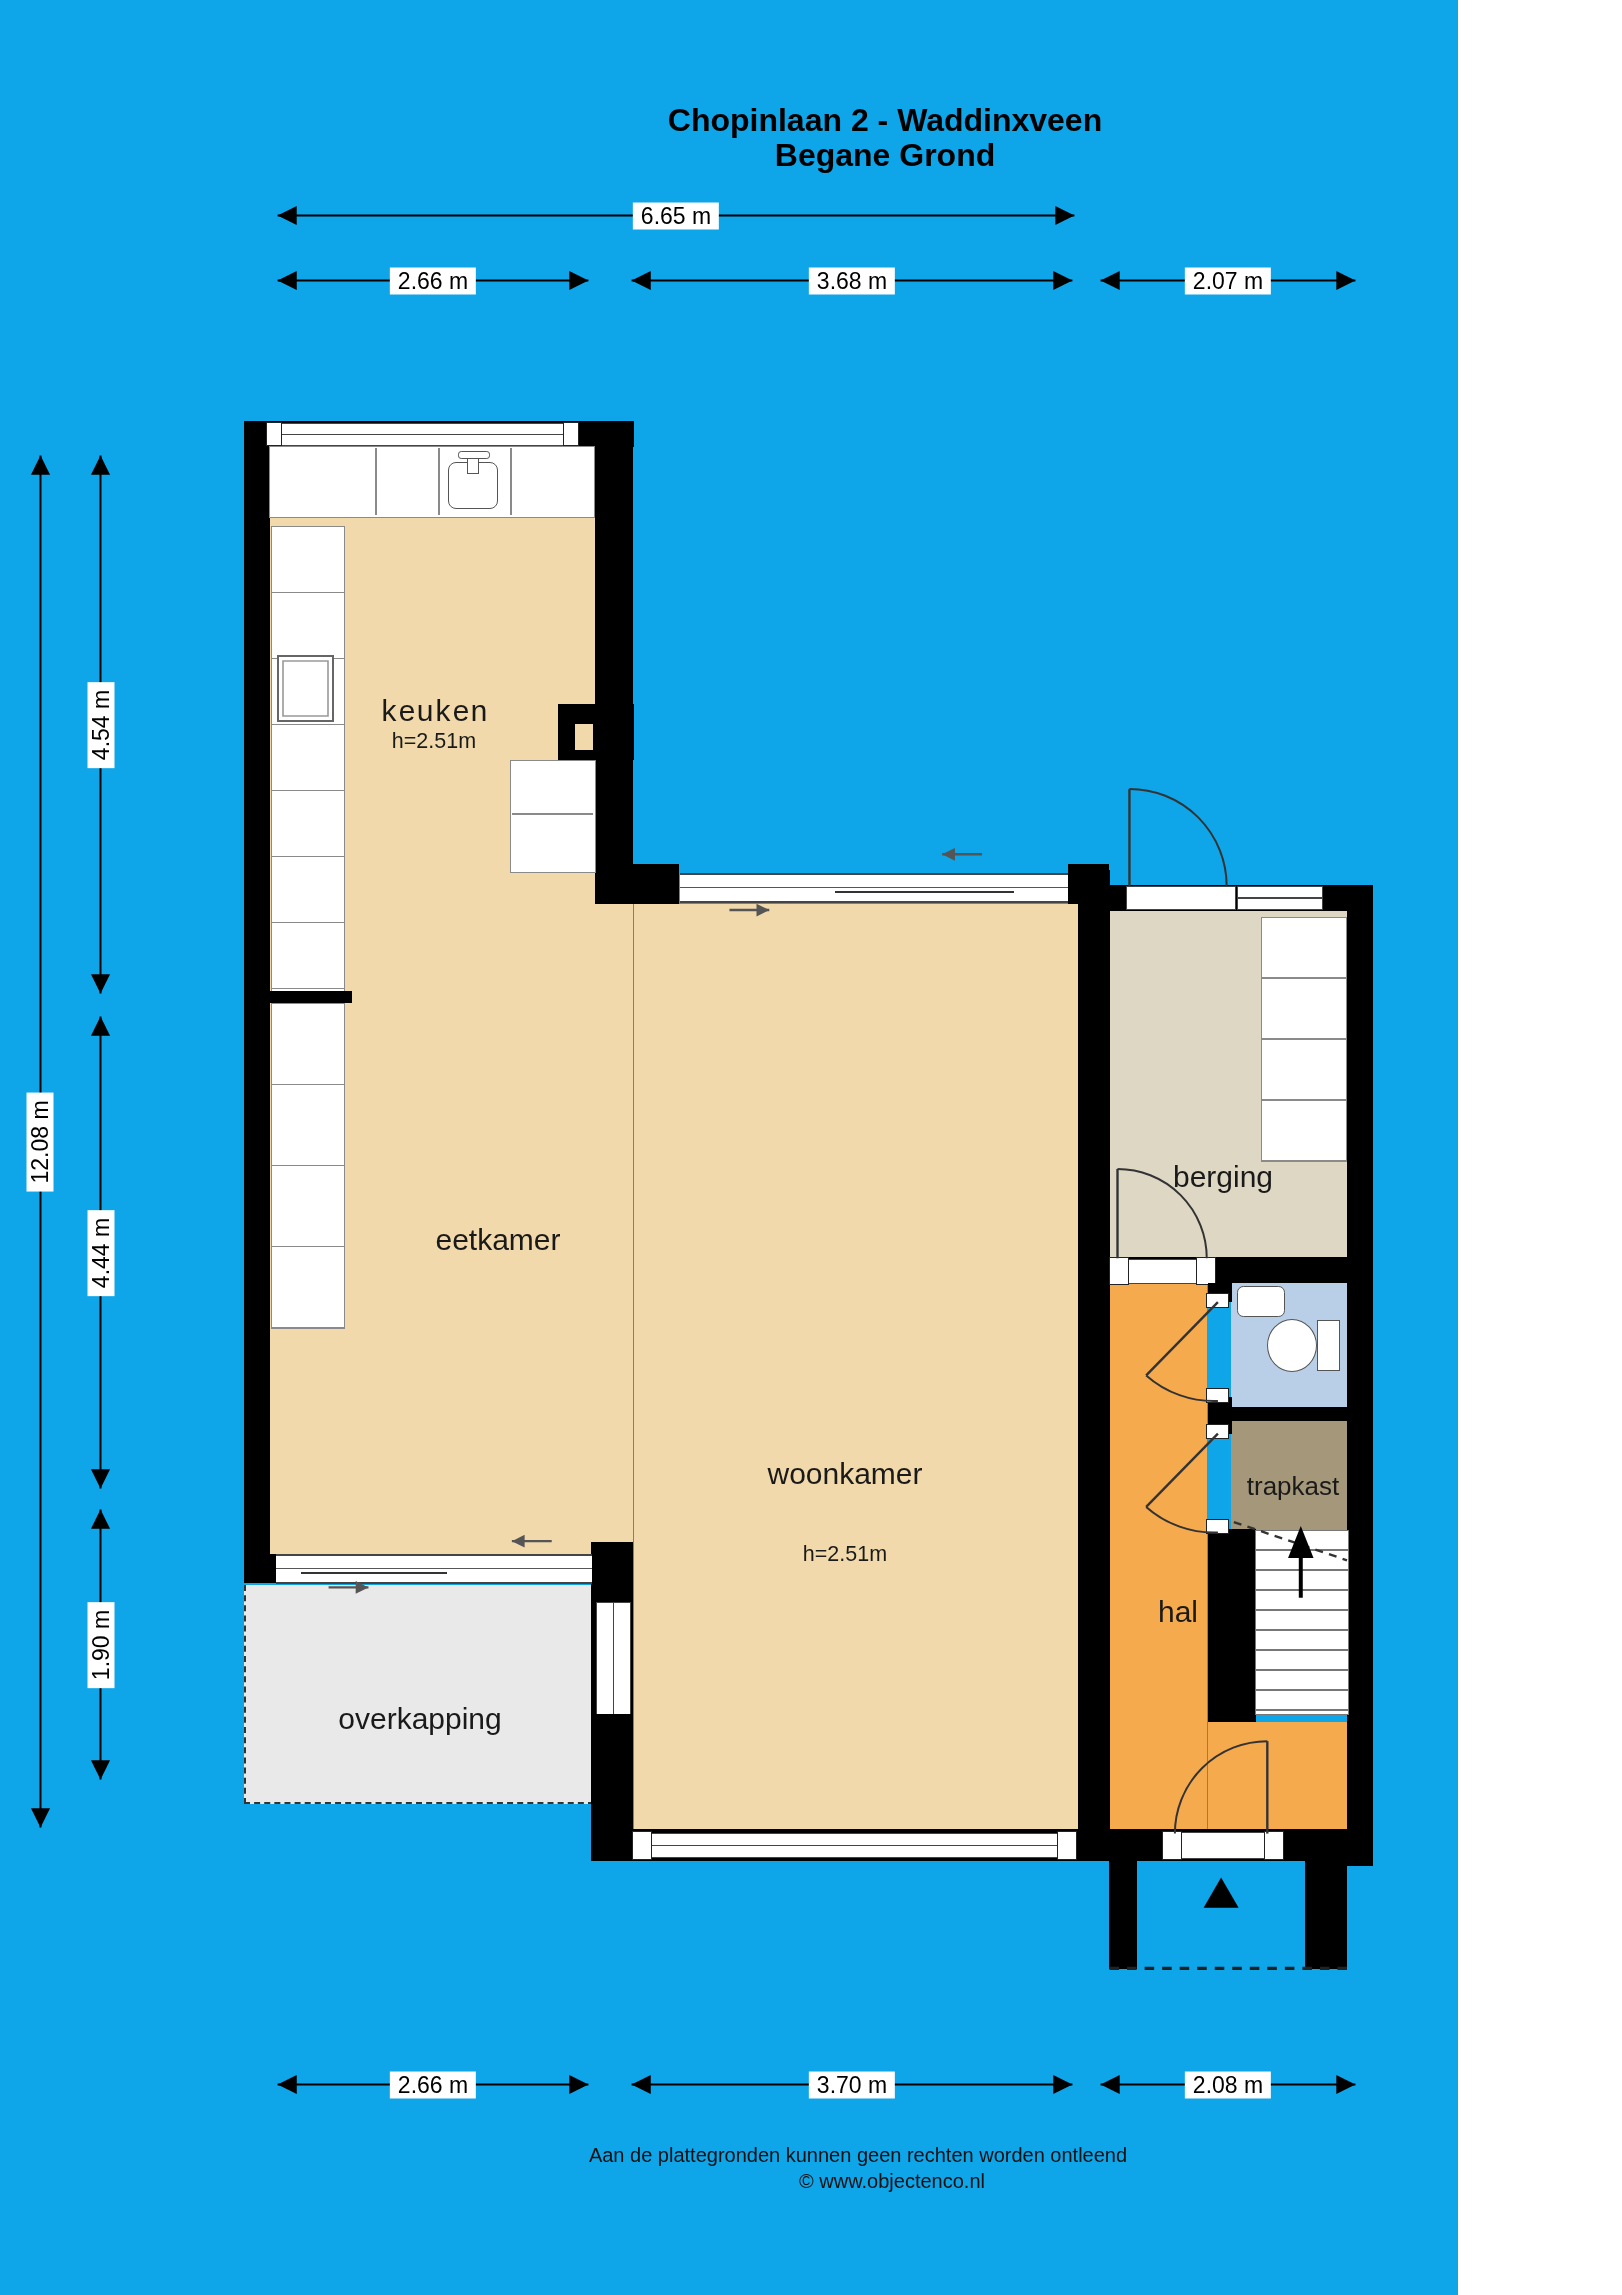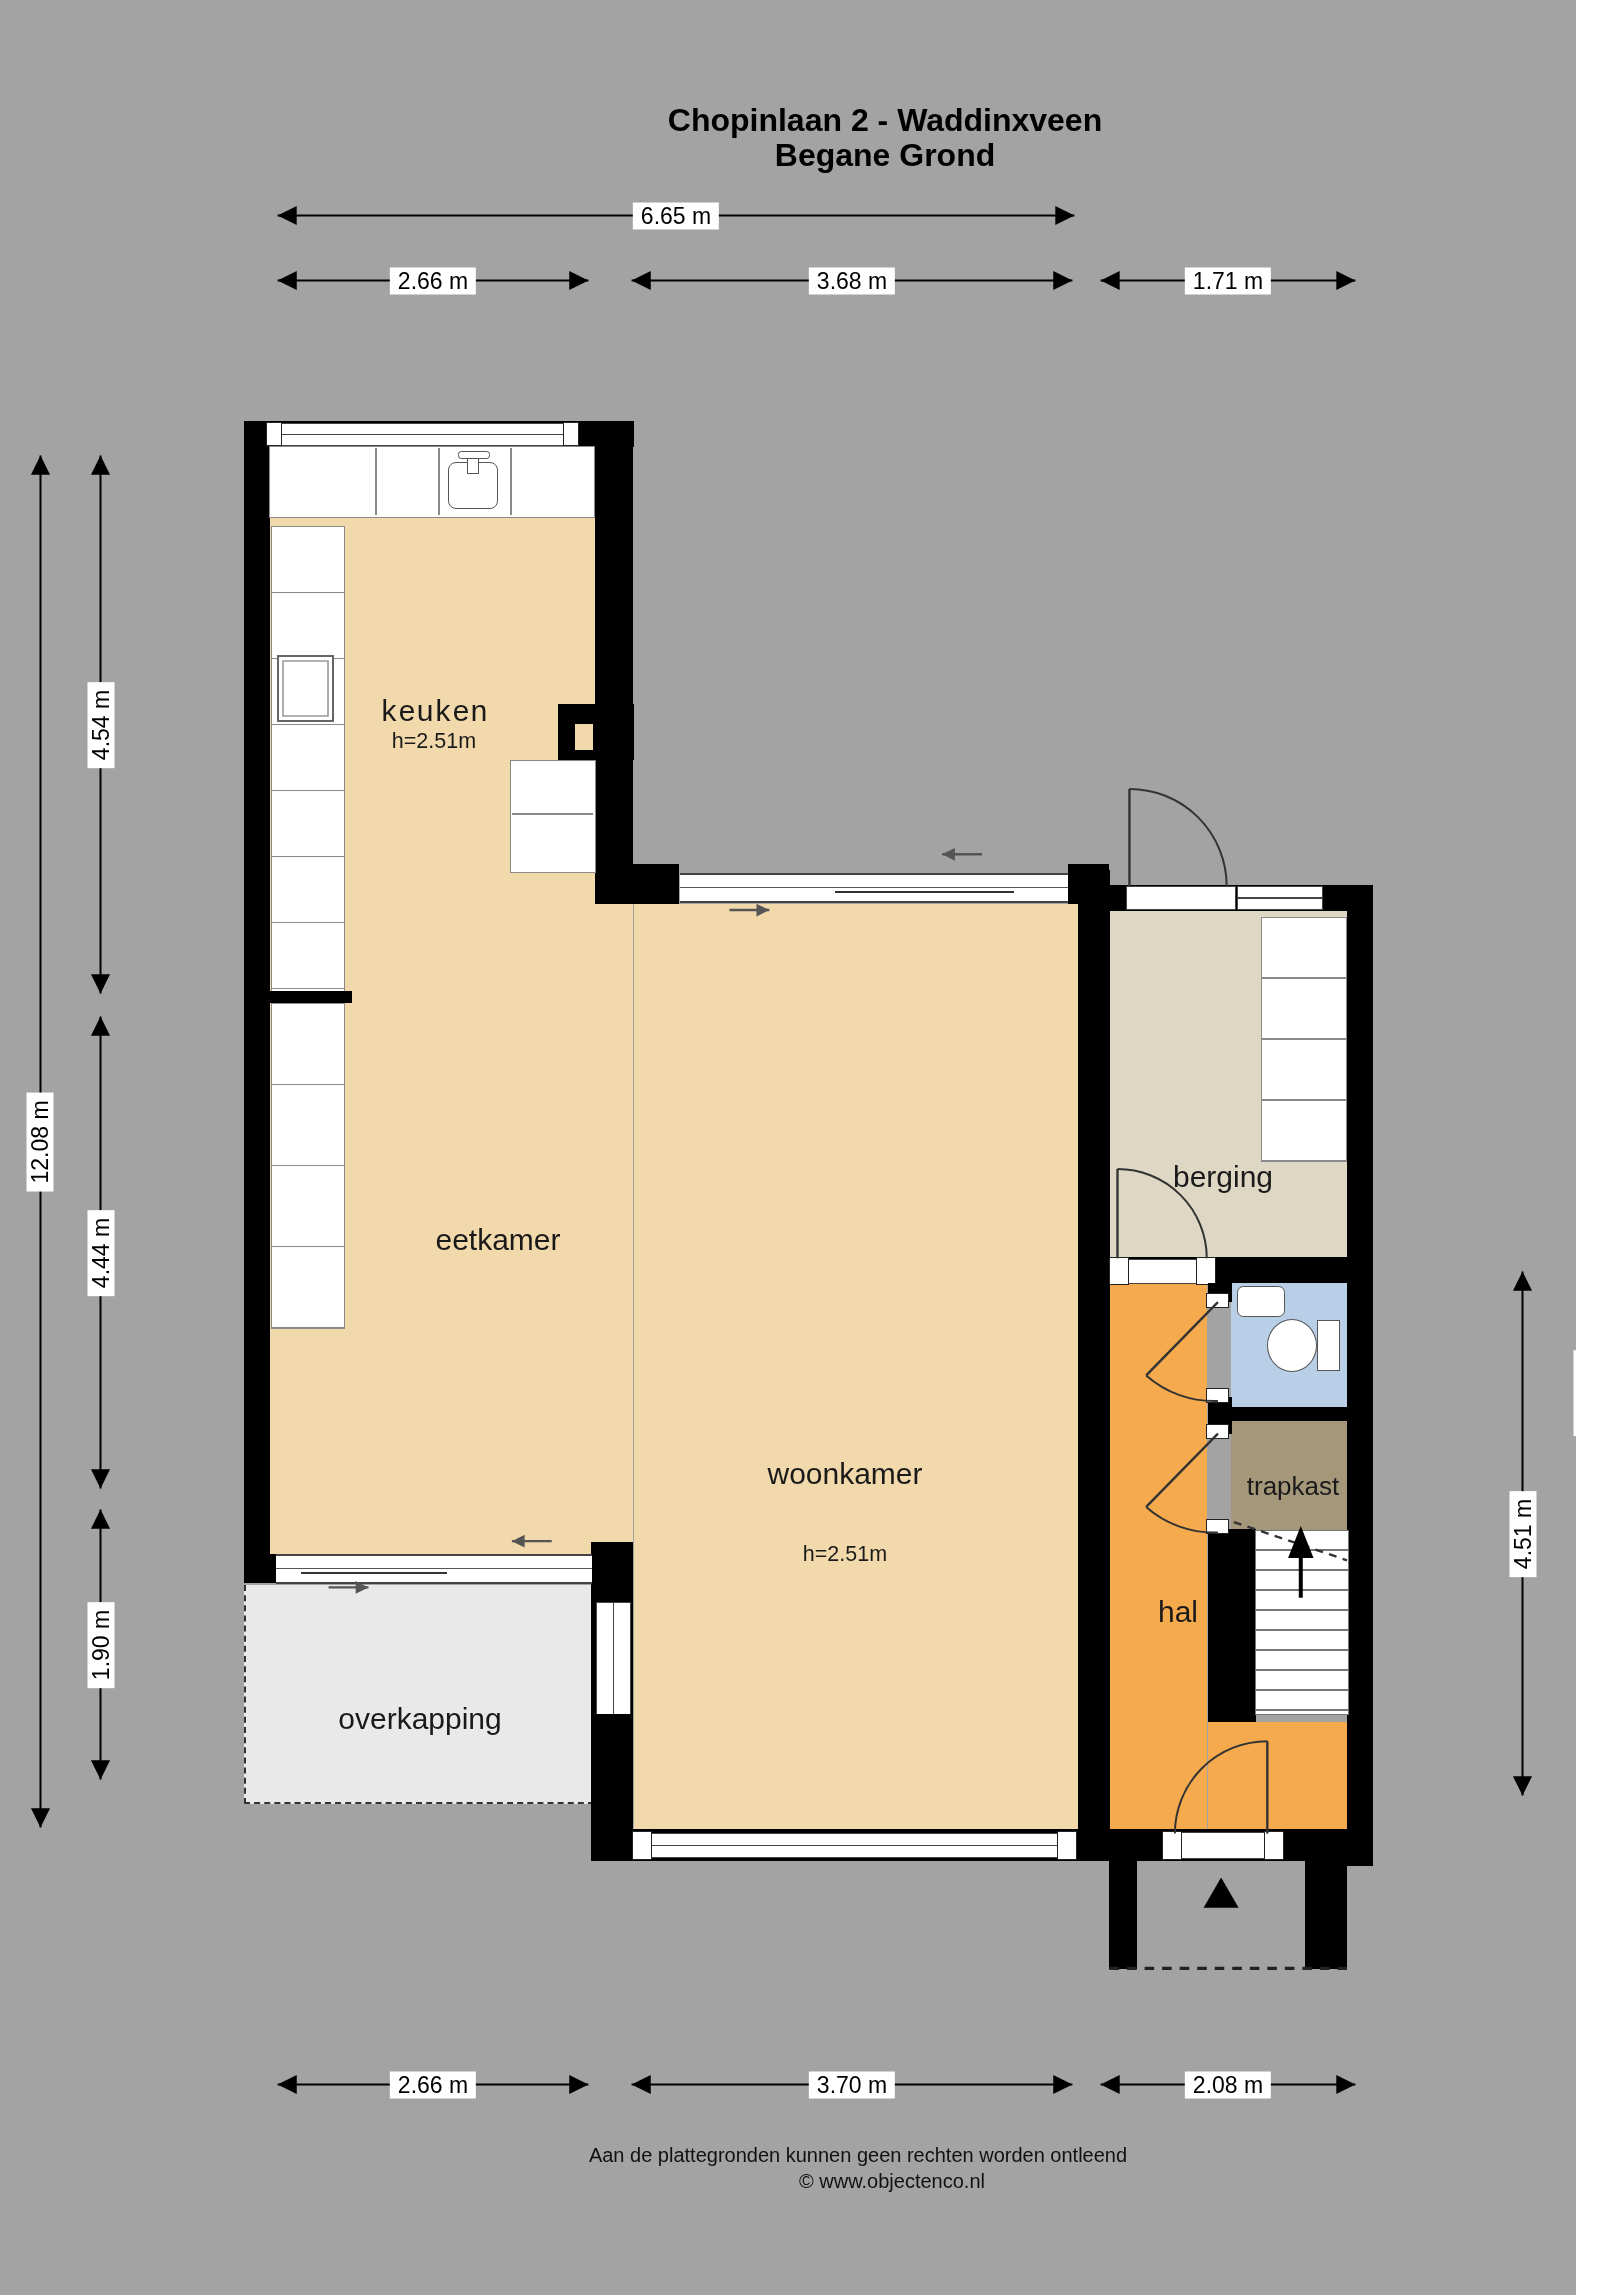--- a/index.html
+++ b/index.html
@@ -1,16 +1,16 @@
 <!DOCTYPE html>
 <html style="--wall: #000000; --floor: #f2d9ab; --berging: #ddd7c3; --hal: #f6aa4e; --toilet: #b9cfe8; --trapkast: #a59779; --overkapping: #e9e9e9;font-size:12.8px"><head>
 <meta charset="utf-8">
 <style>
   html,body{margin:0;padding:0;background:#fff;}
-  #canvas{position:relative;width:1576px;height:2295px;background:#a3a3a3;overflow:hidden;
+  #canvas{position:relative;width:1458px;height:2295px;background:#0ea5e9;overflow:hidden;
           font-family:"Liberation Sans", sans-serif;color:#000;}
   .abs{position:absolute;}
   .wall{position:absolute;background:var(--wall,#000);}
   .floor{position:absolute;}
   .f-main{background:var(--floor,#f2d9ab);}
   .f-berging{background:var(--berging,#ddd7c3);}
   .f-hal{background:var(--hal,#f6aa4e);}
   .f-toilet{background:var(--toilet,#b9cfe8);}
   .f-trapkast{background:var(--trapkast,#a59779);}
   .f-overkapping{background:var(--overkapping,#e9e9e9);
@@ -217,21 +217,21 @@
       <polygon points="555,18 531,6 531,30" fill="#000"></polygon>
         </svg>
         <span class="dim-label h">3.68 m</span>
       </div>
       <div class="dim" style="left: 1099px; top: 266px; width: 258px; height: 29px;">
         <svg width="258" height="29" viewBox="0 0 324 36">
       <line x1="2" y1="18" x2="322" y2="18" stroke="#000" stroke-width="2.5"></line>
       <polygon points="2,18 26,6 26,30" fill="#000"></polygon>
       <polygon points="322,18 298,6 298,30" fill="#000"></polygon>
         </svg>
-        <span class="dim-label h">1.71 m</span>
+        <span class="dim-label h">2.07 m</span>
       </div>
       <div class="dim" style="left: 276px; top: 2070px; width: 314px; height: 29px;">
         <svg width="314" height="29" viewBox="0 0 394 36">
       <line x1="2" y1="18" x2="392" y2="18" stroke="#000" stroke-width="2.5"></line>
       <polygon points="2,18 26,6 26,30" fill="#000"></polygon>
       <polygon points="392,18 368,6 368,30" fill="#000"></polygon>
         </svg>
         <span class="dim-label h">2.66 m</span>
       </div>
       <div class="dim" style="left: 630px; top: 2070px; width: 444px; height: 29px;">

